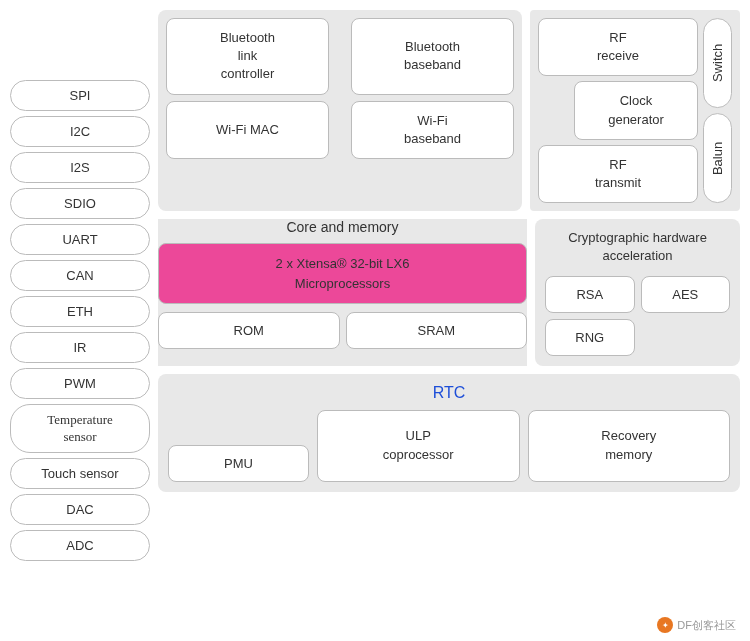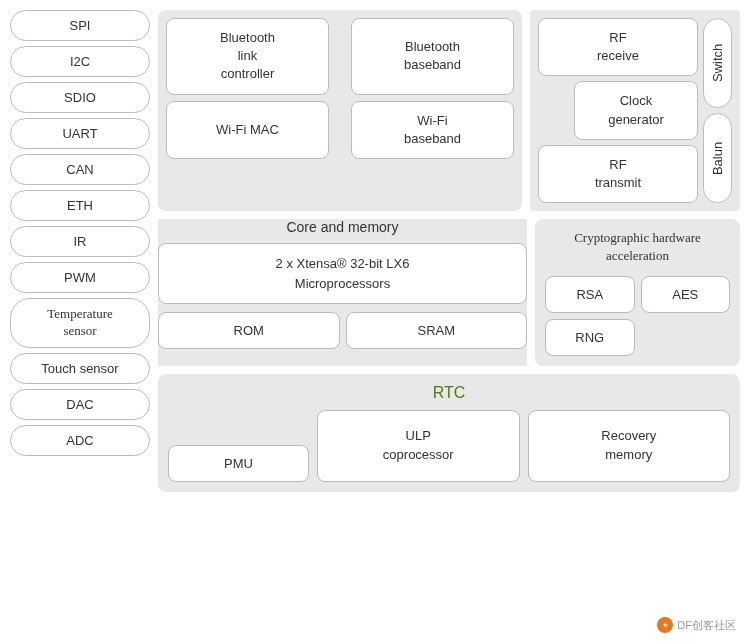--- a/index.html
+++ b/index.html
@@ -19,20 +19,21 @@
       padding: 10px;
       gap: 8px;
     }
     
     .left-col {
       display: flex;
       flex-direction: column;
       gap: 5px;
       width: 140px;
       flex-shrink: 0;
+      justify-content: center;
     }
     .pill {
       background: #fff;
       border: 1.5px solid #bbb;
       border-radius: 20px;
       text-align: center;
       padding: 7px 10px;
       font-size: 13px;
       color: #333;
     }
@@ -122,21 +123,21 @@
       border-radius: 0;
       flex: 1;
     }
     .core-title {
       text-align: center;
       font-size: 14px;
       margin-bottom: 8px;
       color: #333;
     }
     .core-inner {
-      background: #ffffff;
+      background: #ec4899;
       border: 1.5px solid #bbb;
       border-radius: 8px;
       text-align: center;
       padding: 10px;
       font-size: 13px;
       margin-bottom: 8px;
     }
     .core-bottom {
       display: flex;
       gap: 6px;
@@ -163,21 +164,21 @@
     
     .rtc-block {
       background: #e8e8e8;
       border-radius: 8px;
       padding: 10px;
     }
     .rtc-title {
       text-align: center;
       font-size: 16px;
       margin-bottom: 8px;
-      color: #4d7c0f;
+      color: #1d4ed8;
     }
     .rtc-row {
       display: flex;
       gap: 8px;
     }
     
     .watermark {
       position: absolute;
       bottom: 8px;
       right: 12px;
@@ -200,20 +201,21 @@
     }
   </style>
 </head>
 <body>
 
 <div class="main-container" style="position:relative;">
 
   <div class="left-col">
     <div class="pill">SPI</div>
     <div class="pill">I2C</div>
+    <div class="pill">I2S</div>
     <div class="pill">SDIO</div>
     <div class="pill">UART</div>
     <div class="pill">CAN</div>
     <div class="pill">ETH</div>
     <div class="pill">IR</div>
     <div class="pill">PWM</div>
     <div class="pill" style="line-height:1.3;font-family:Liberation Serif, serif;">Temperature<br>sensor</div>
     <div class="pill">Touch sensor</div>
     <div class="pill">DAC</div>
     <div class="pill">ADC</div>
@@ -252,21 +254,21 @@
       <div class="core-block">
         <div class="core-title">Core and memory</div>
         <div class="core-inner" style="line-height:1.5;">2 x Xtensa® 32-bit LX6<br>Microprocessors</div>
         <div class="core-bottom">
           <div class="block-box">ROM</div>
           <div class="block-box">SRAM</div>
         </div>
       </div>
 
       <div class="crypto-block">
-        <div class="crypto-title" style="line-height:1.4;font-family:Liberation Serif, serif;">Cryptographic hardware<br>acceleration</div>
+        <div class="crypto-title" style="line-height:1.4;">Cryptographic hardware<br>acceleration</div>
         <div class="crypto-grid">
           <div class="block-box">RSA</div>
           <div class="block-box">AES</div>
           <div class="block-box">RNG</div>
         </div>
       </div>
     </div>
 
     <div class="rtc-block">
       <div class="rtc-title">RTC</div>

